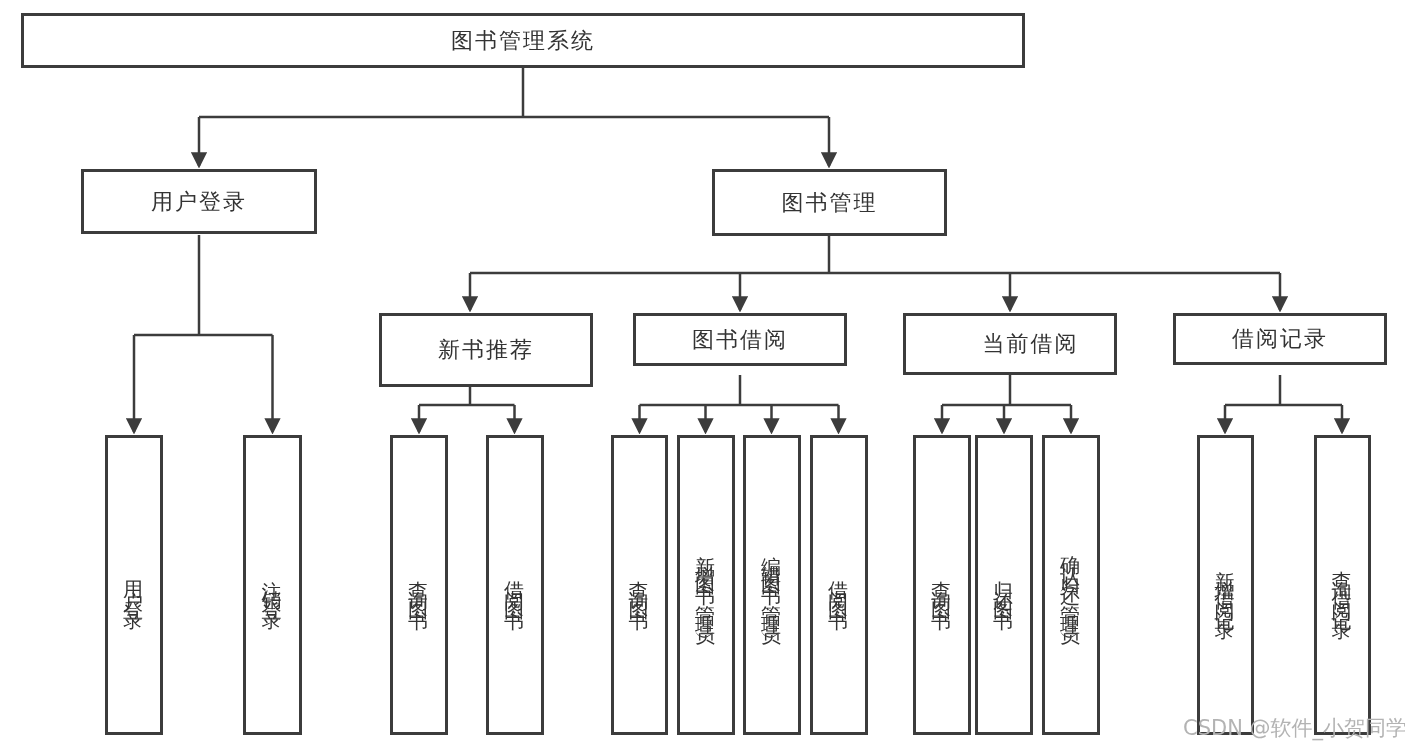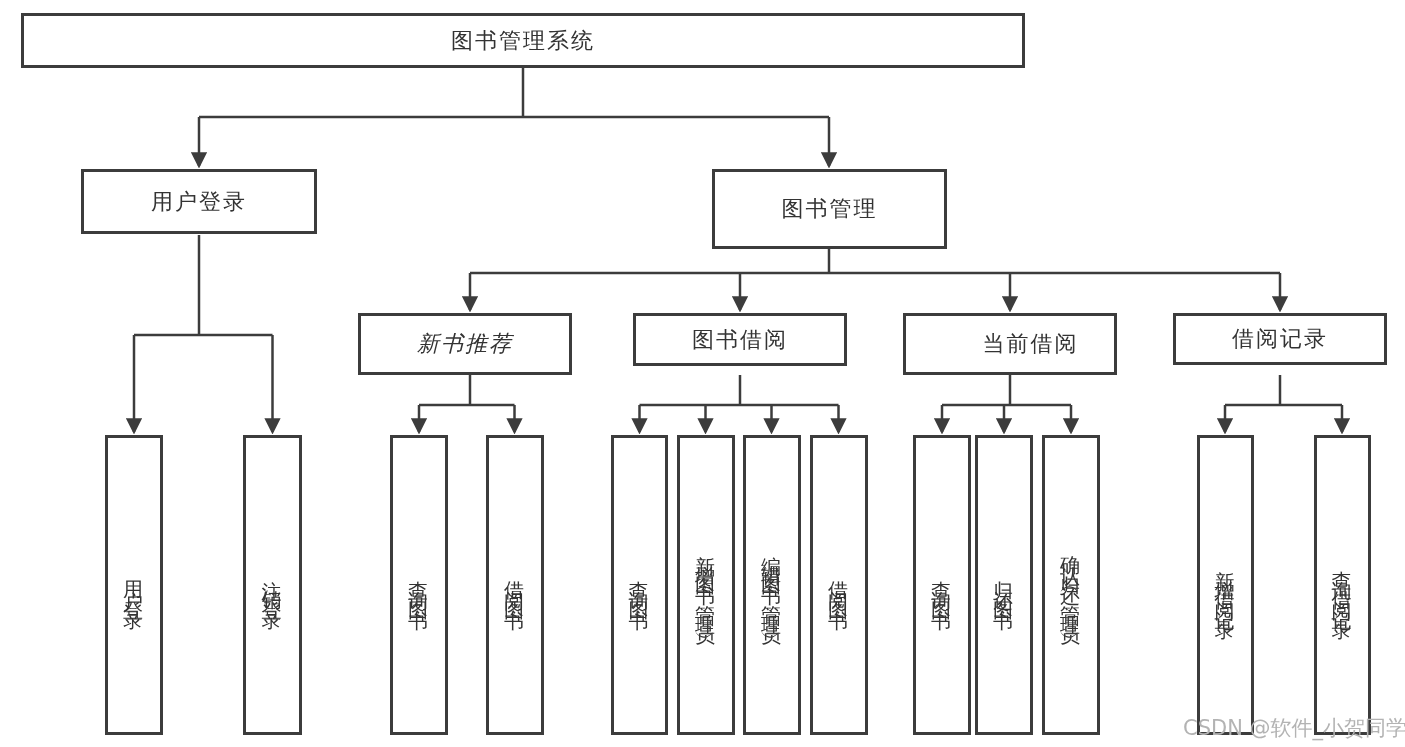--- a/index.html
+++ b/index.html
@@ -112,25 +112,25 @@
     </g>
   </svg>
 
   <div class="box h" style="left:21px; top:13px; width:1004px; height:55px;">
     <span class="label">图书管理系统</span>
   </div>
 
   <div class="box h" style="left:81px; top:169px; width:236px; height:65px;">
     <span class="label">用户登录</span>
   </div>
-  <div class="box h" style="left:712px; top:169px; width:235px; height:80px;font-family:Liberation Mono, monospace;">
+  <div class="box h" style="left:712px; top:169px; width:235px; height:67px;font-family:Liberation Mono, monospace;">
     <span class="label">图书管理</span>
   </div>
 
-  <div class="box h" style="left:358px; top:313px; width:214px; height:62px;font-style:italic;">
+  <div class="box h" style="left:379px; top:313px; width:214px; height:74px;">
     <span class="label">新书推荐</span>
   </div>
   <div class="box h" style="left:633px; top:313px; width:214px; height:53px;">
     <span class="label">图书借阅</span>
   </div>
   <div class="box h" style="left:903px; top:313px; width:214px; height:62px;padding-left:41px;">
     <span class="label">当前借阅</span>
   </div>
   <div class="box h" style="left:1173px; top:313px; width:214px; height:52px;">
     <span class="label">借阅记录</span>

